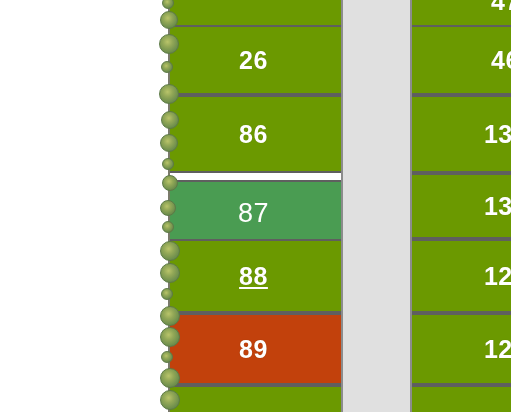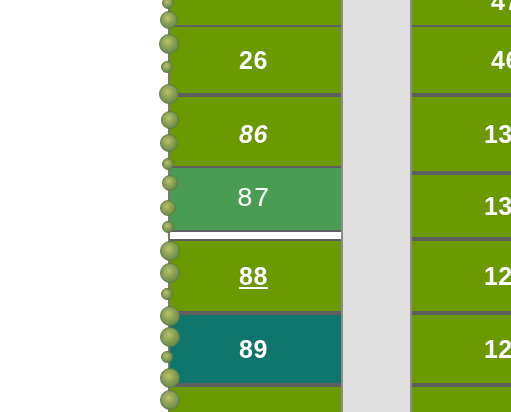--- a/index.html
+++ b/index.html
@@ -97,29 +97,29 @@
   <div class="road-edge" id="road-edge-right" style="left: 410px; top: 0px; height: 412px;"></div>
 
   <div id="left-column">
       <div class="parcel col-left" style="top: -38px; height: 78px; background: rgb(107, 153, 0);">
         <span class="parcel-label" style="color: rgb(255, 255, 255);"></span>
       </div>
       <div class="parcel col-left" style="top: 25px; height: 70px; background: rgb(107, 153, 0);">
         <span class="parcel-label" style="color: rgb(255, 255, 255);">26</span>
       </div>
       <div class="parcel col-left" style="top: 95px; height: 78px; background: rgb(107, 153, 0);">
-        <span class="parcel-label" style="color: rgb(255, 255, 255); font-style: italic;">86</span>
+        <span class="parcel-label" style="color: rgb(255, 255, 255);">86</span>
       </div>
-      <div class="parcel col-left selected" style="top: 166px; height: 66px; background: rgb(74, 156, 82); font-family: Liberation Mono, monospace;">
+      <div class="parcel col-left selected" style="top: 180px; height: 66px; background: rgb(74, 156, 82);">
         <span class="parcel-label" style="color: rgb(255, 255, 255);">87</span>
       </div>
       <div class="parcel col-left" style="top: 239px; height: 74px; background: rgb(107, 153, 0);">
         <span class="parcel-label" style="color: rgb(255, 255, 255); text-decoration: underline;">88</span>
       </div>
-      <div class="parcel col-left" style="top: 313px; height: 72px; background: #0f766e;">
+      <div class="parcel col-left" style="top: 313px; height: 72px; background: #c2410c;">
         <span class="parcel-label" style="color: rgb(255, 255, 255);">89</span>
       </div>
       <div class="parcel col-left" style="top: 385px; height: 60px; background: rgb(107, 153, 0);">
         <span class="parcel-label" style="color: rgb(255, 255, 255);"></span>
       </div>
     </div>
 
   <div id="right-column">
       <div class="parcel col-right" style="top: -38px; height: 78px; background: rgb(107, 153, 0);">
         <span class="parcel-label" style="color: rgb(255, 255, 255);">47</span>

